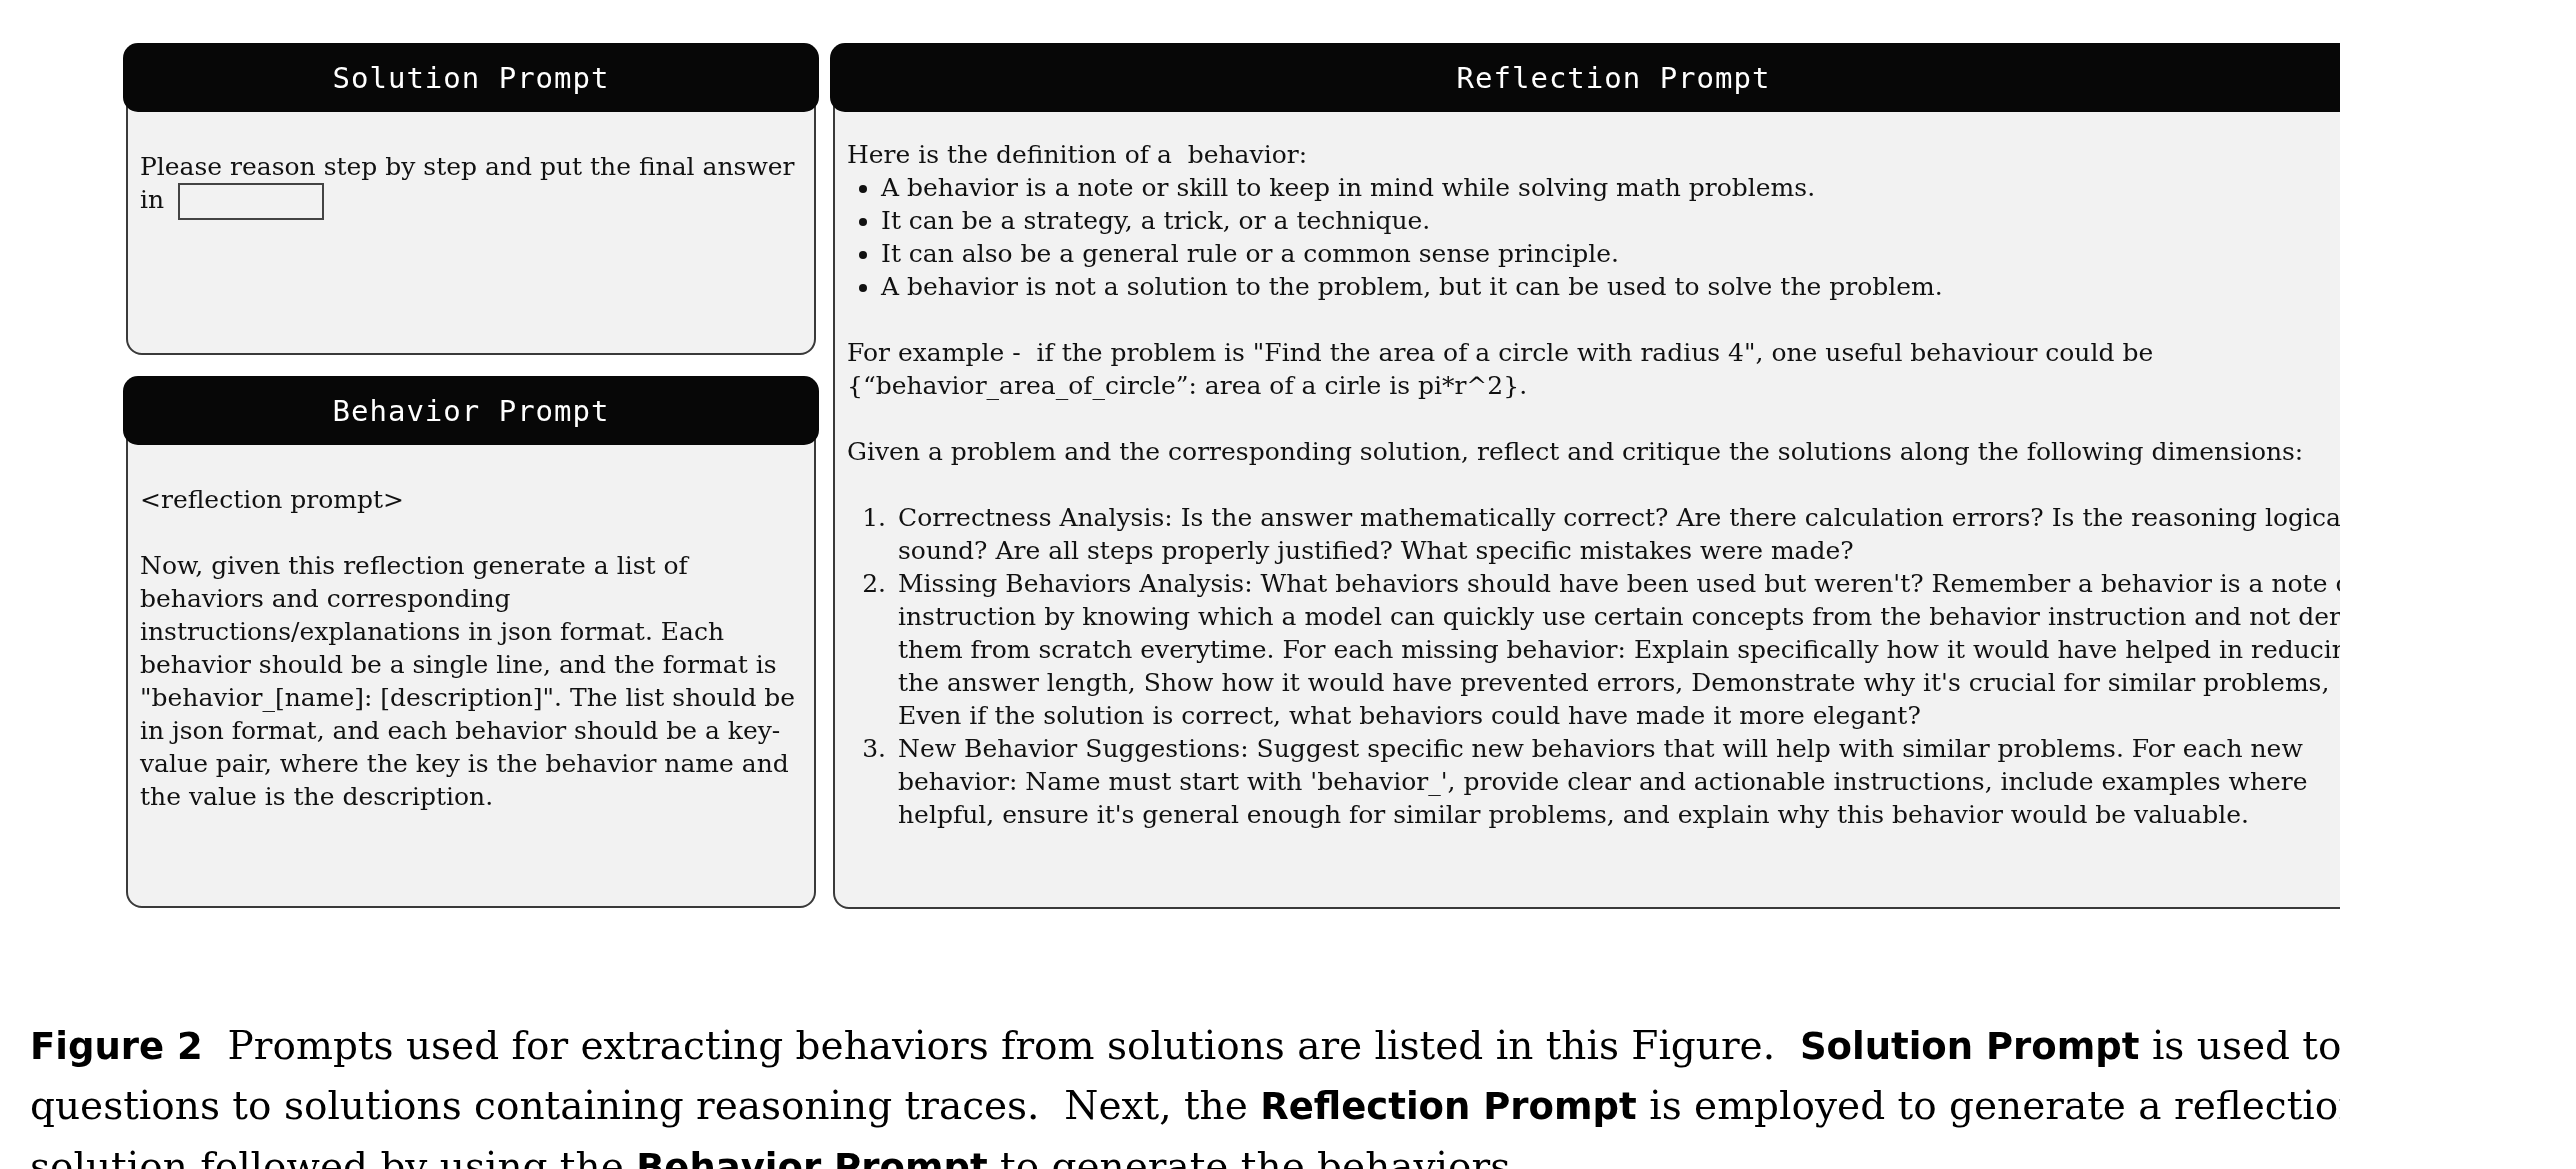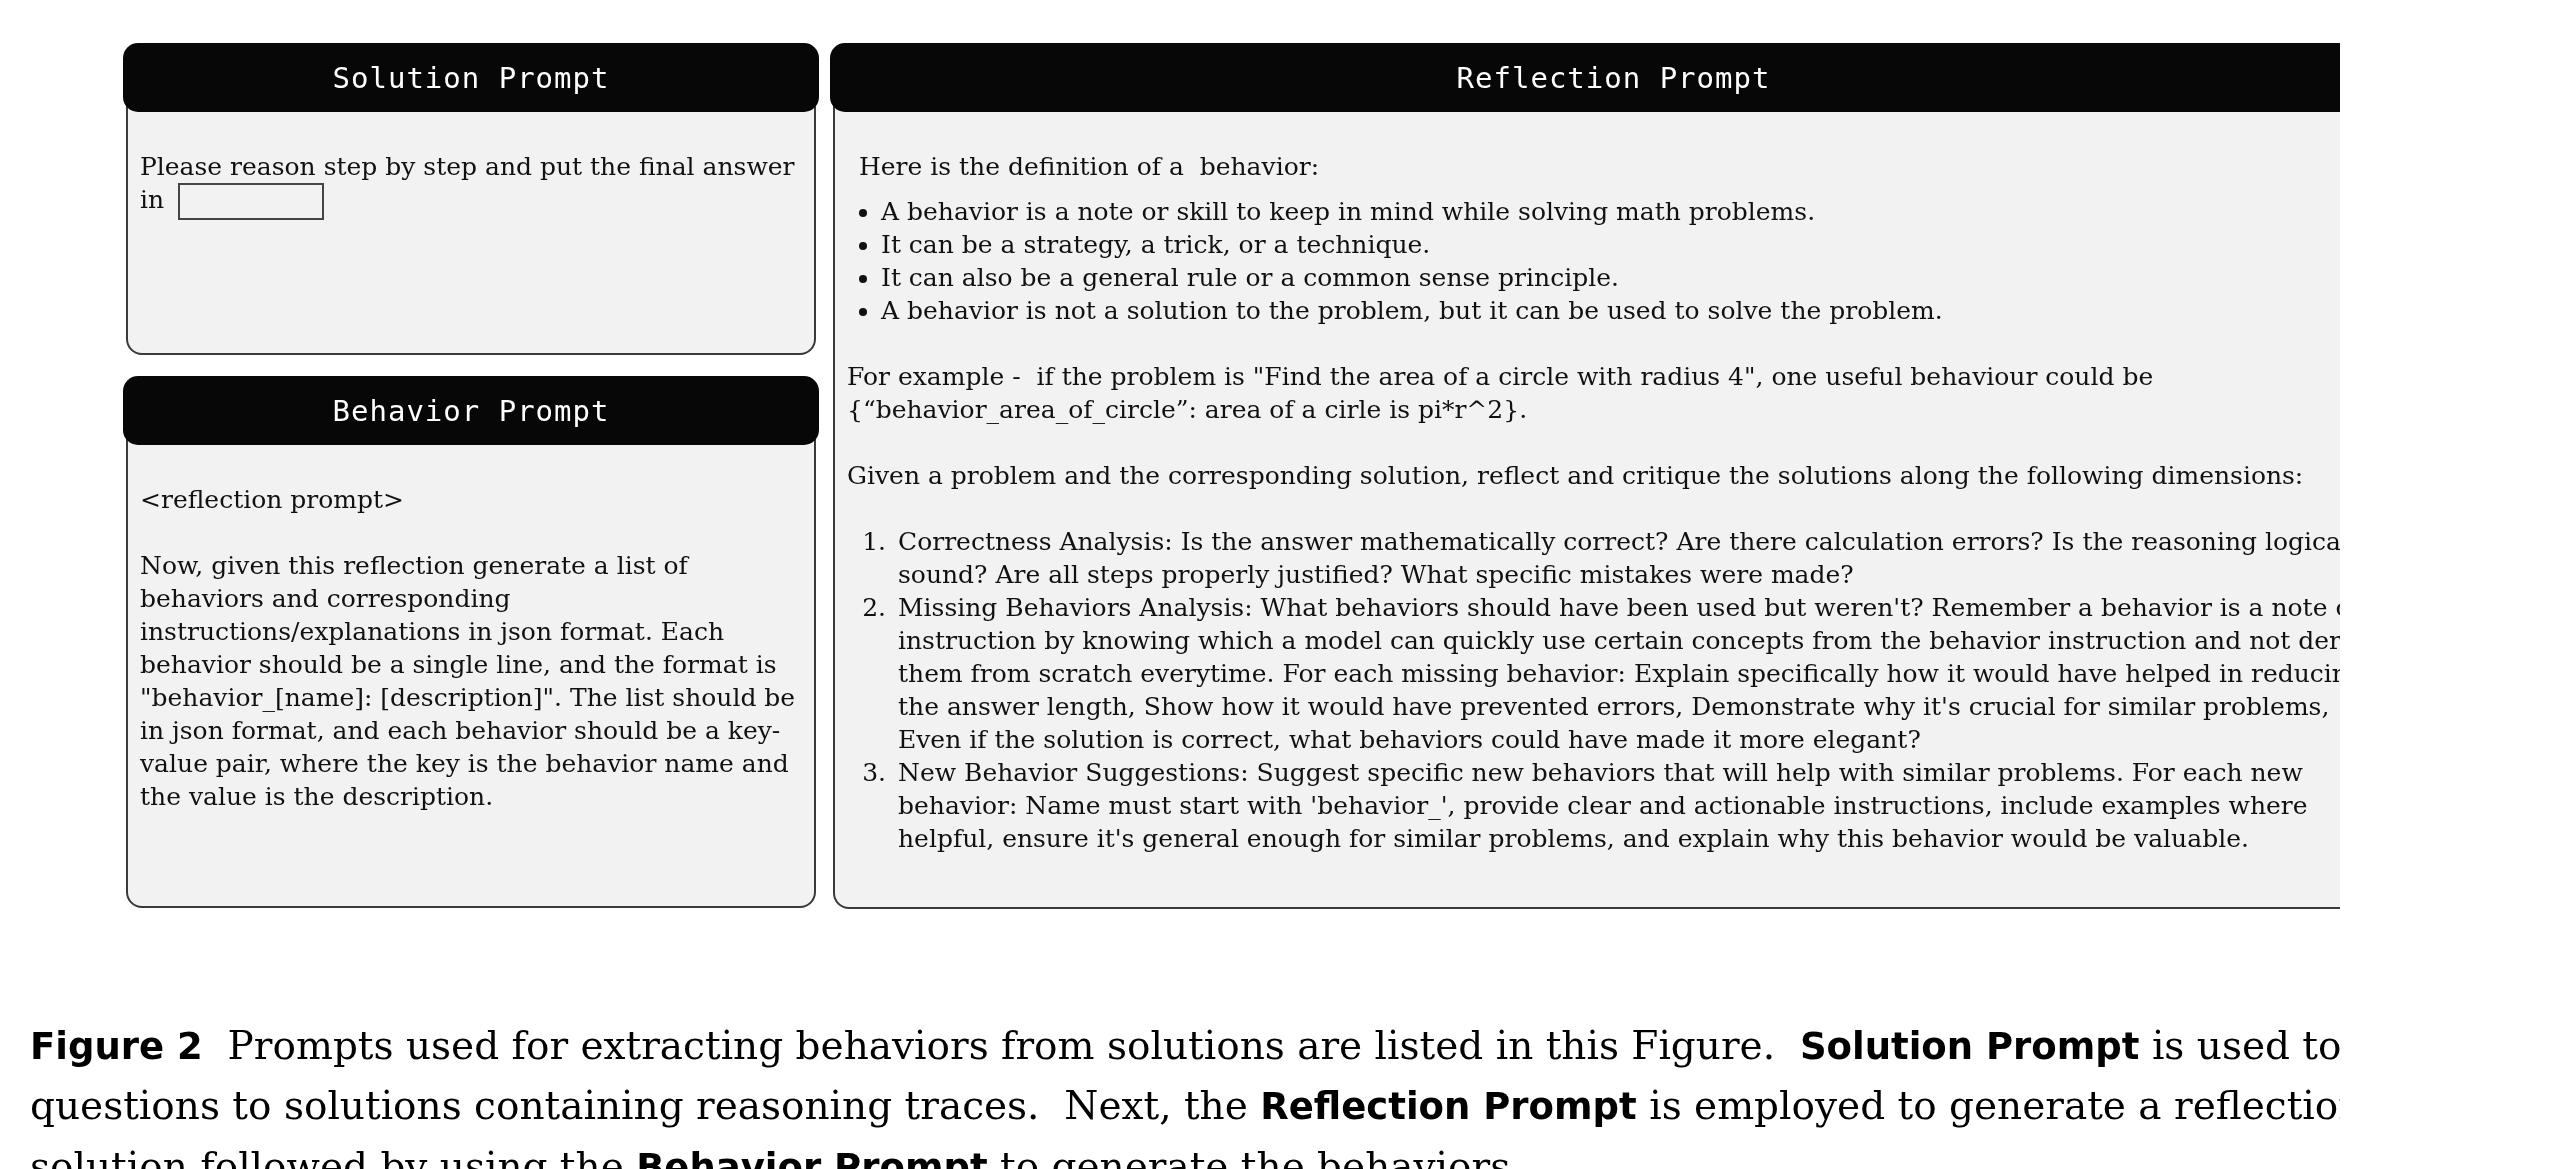--- a/index.html
+++ b/index.html
@@ -34,21 +34,21 @@
     font-size: 29px;
     letter-spacing: 1px;
     white-space: nowrap;
   }
   .card-body {
     padding: 26px 10px 10px 12px;
     font-size: 25px;
     line-height: 1.32;
   }
   .pt  { margin: 12px 0 33px 0; white-space: pre-wrap; }
-  .pt0 { margin: 12px; white-space: pre-wrap; }
+  .pt0 { margin: 0; white-space: pre-wrap; }
   .solution-card   { left: 126px; top: 45px;  width: 690px;  height: 310px; }
   .behavior-card   { left: 126px; top: 378px; width: 690px;  height: 530px; }
   .reflection-card { left: 833px; top: 45px;  width: 1561px; height: 864px; }
   .answer-box {
     display: inline-block;
     width: 146px;
     height: 37px;
     border: 2px solid #444444;
     background: transparent;
     vertical-align: middle;

